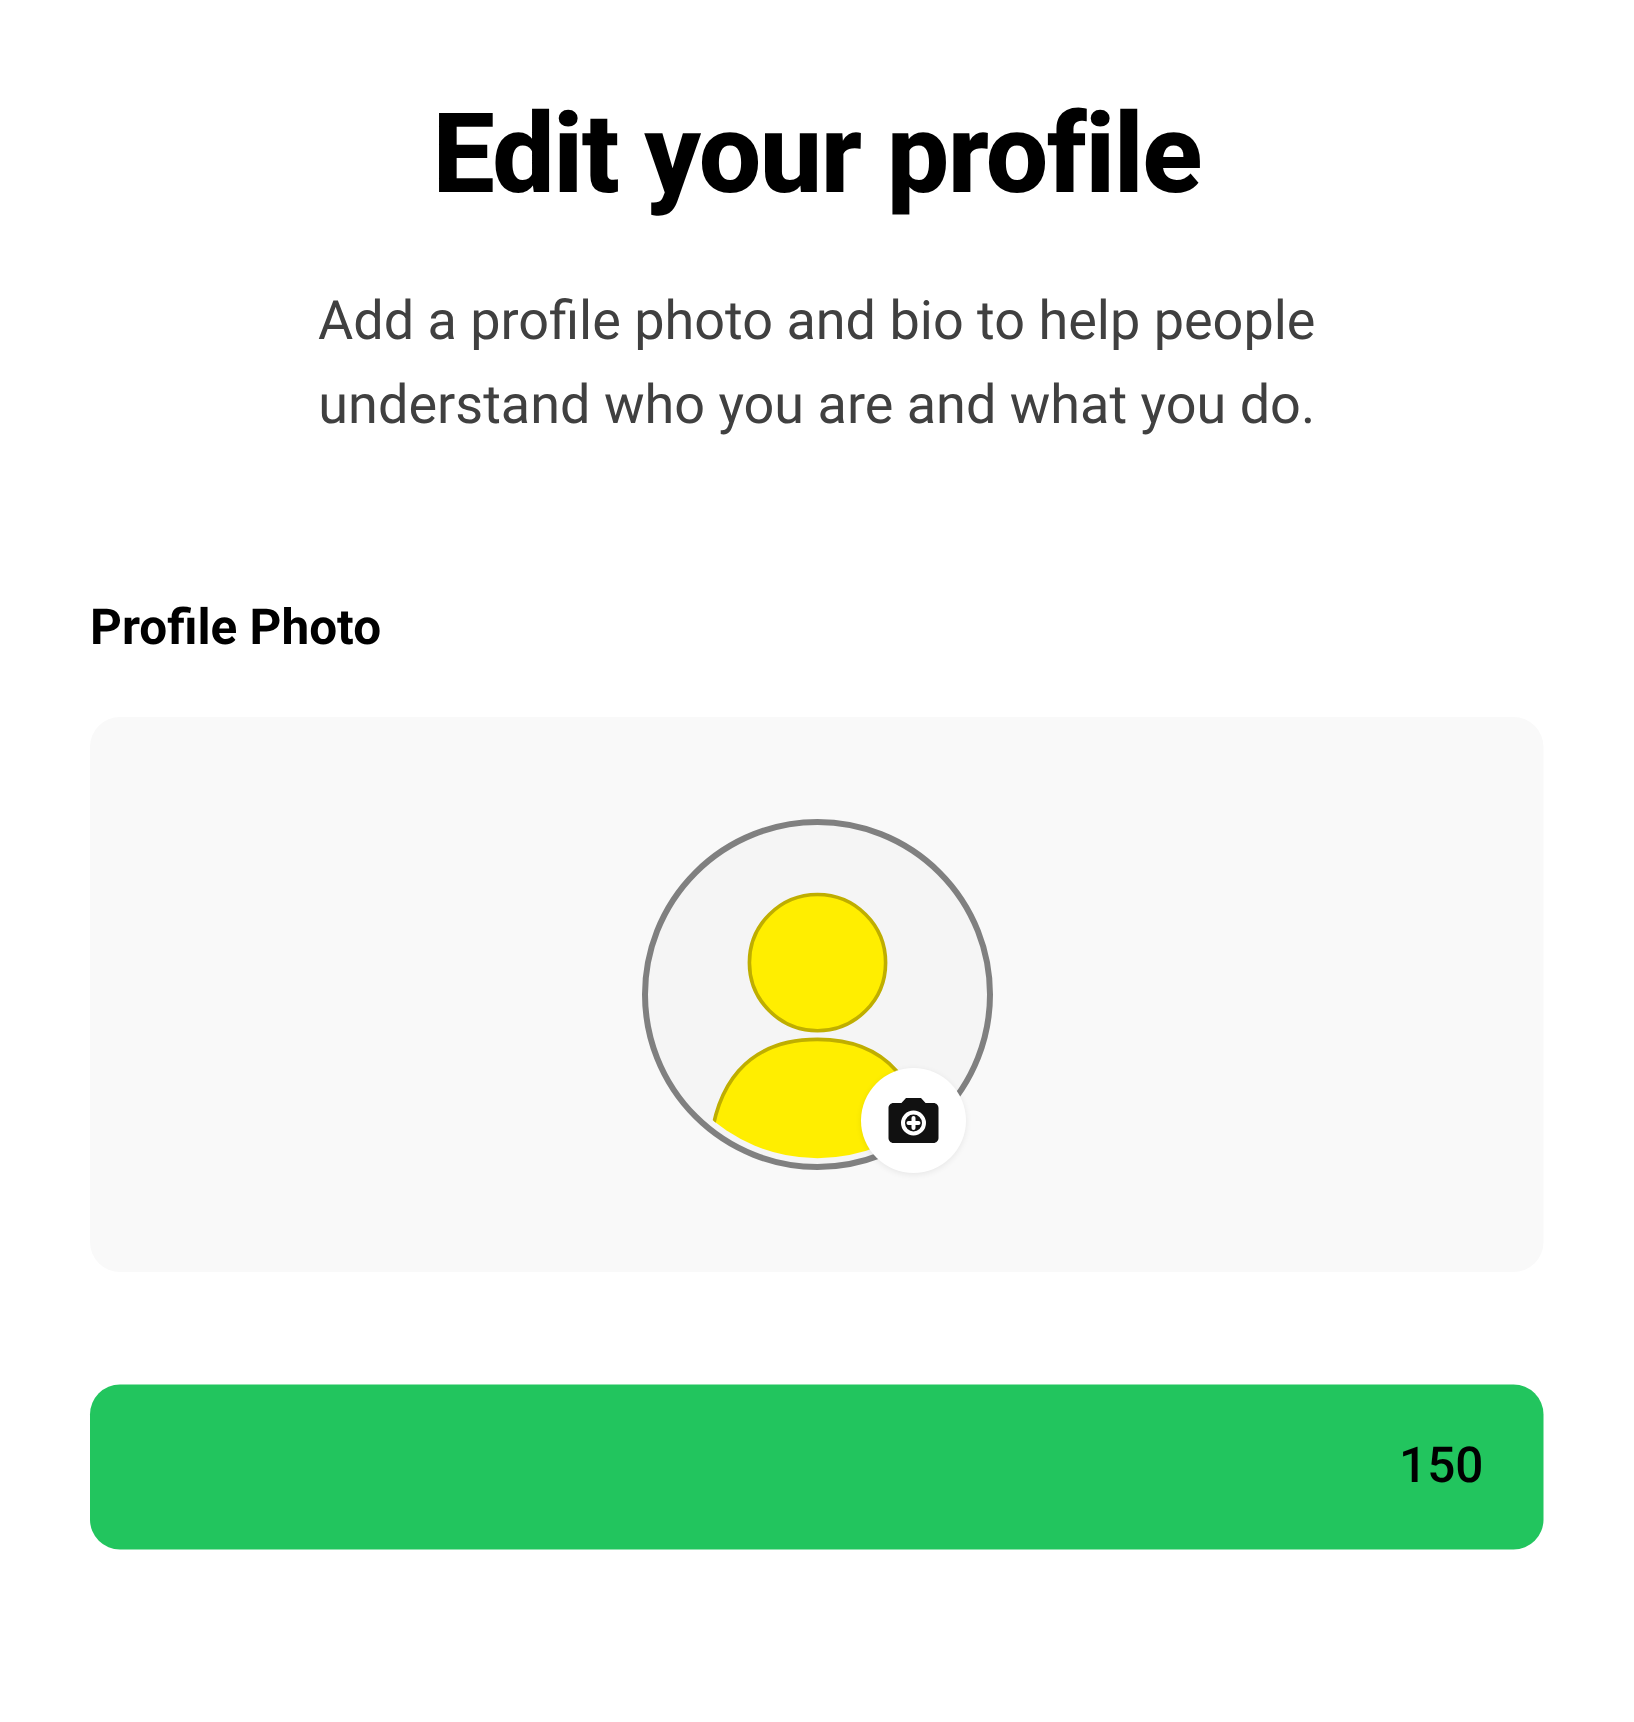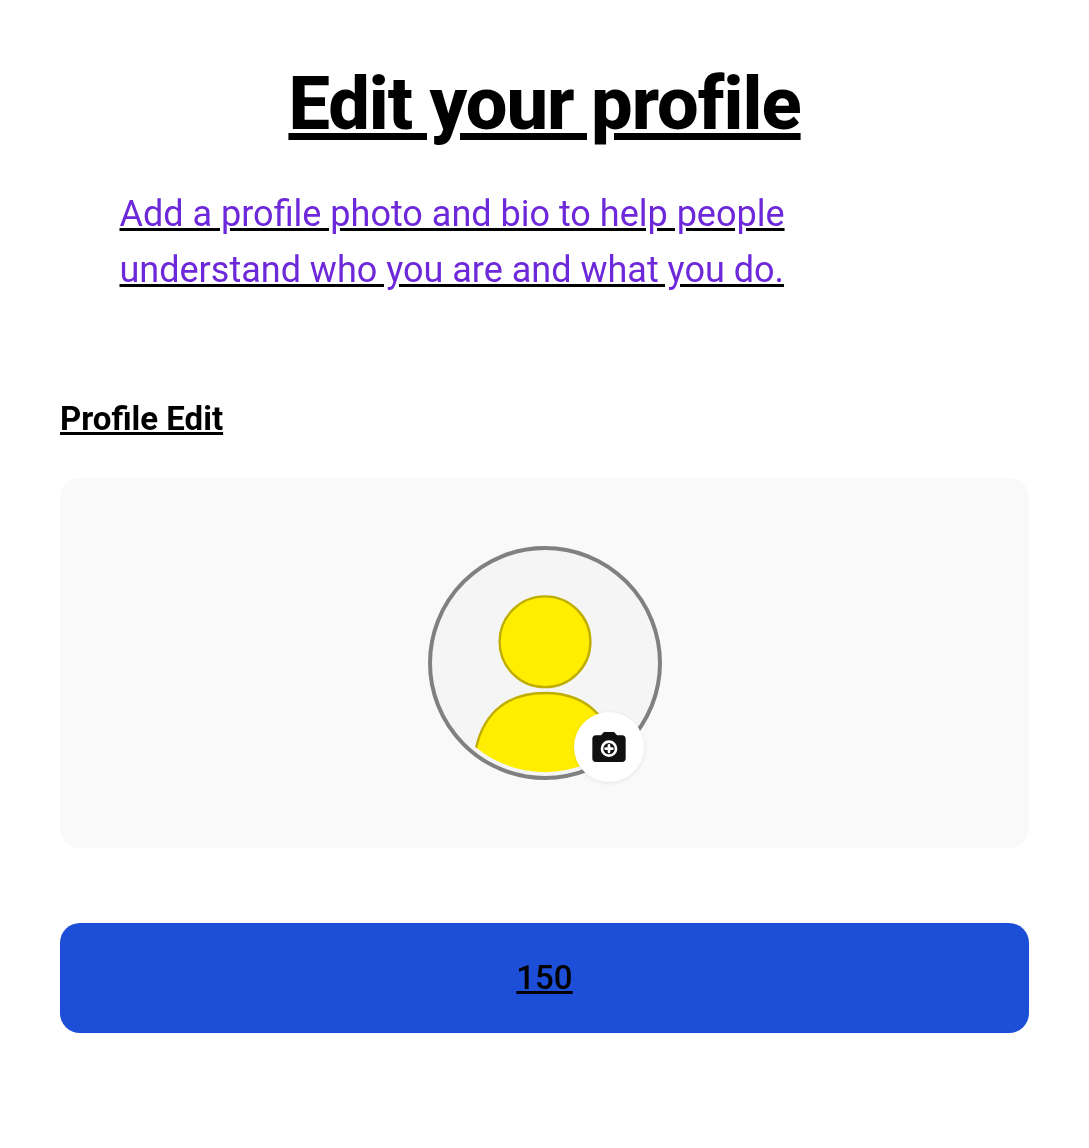--- a/index.html
+++ b/index.html
@@ -9,36 +9,35 @@
     }
     body {
       font-family: -apple-system, BlinkMacSystemFont, "Segoe UI", Roboto, Helvetica, Arial, sans-serif;
       background: #ffffff;
       width: 1089px;
       height: 1148px;
       padding: 50px 60px;
     }
     .container {
       width: 100%;
-      text-decoration: underline;
     }
     .page-title {
       font-size: 74px;
       font-weight: 800;
       color: #000000;
       text-align: center;
       margin-top: 10px;
       margin-bottom: 40px;
       letter-spacing: -1px;
     }
     .page-subtitle {
       font-size: 36px;
       font-weight: 400;
-      color: #6d28d9;
-      text-align: left;
+      color: #404040;
+      text-align: center;
       line-height: 1.55;
       margin: 11px auto 100px;
       max-width: 850px;
     }
     .section-label {
       font-size: 33px;
       font-weight: 700;
       color: #000000;
       margin-bottom: 40px;
     }
@@ -83,26 +82,26 @@
       display: flex;
       align-items: center;
       justify-content: center;
       box-shadow: 0 1px 4px rgba(0,0,0,0.08);
     }
     .camera-icon-svg {
       width: 40px;
       height: 40px;
     }
     .bio-panel {
-      background: #1d4ed8;
+      background: #22c55e;
       border-radius: 20px;
       height: 110px;
       display: flex;
       align-items: center;
-      justify-content: center;
+      justify-content: flex-end;
       padding: 0 40px;
       position: relative;
     }
     .bio-input {
       position: absolute;
       left: 30px;
       right: 120px;
       top: 0;
       bottom: 0;
       border: none;
@@ -119,21 +118,21 @@
       color: #000000;
     }
   </style>
 </head>
 <body>
 
 <div class="container">
   <h1 class="page-title">Edit your profile</h1>
   <p class="page-subtitle">Add a profile photo and bio to help people understand who you are and what you do.</p>
 
-  <div class="section-label">Profile Edit</div>
+  <div class="section-label">Profile Photo</div>
 
   <div class="photo-panel">
     <div class="avatar-wrapper">
       <div class="avatar-circle">
         <svg class="avatar-svg" viewBox="0 0 234 234">
           <defs>
             <clipPath id="circleClip">
               <circle cx="117" cy="117" r="113"></circle>
             </clipPath>
           </defs>

